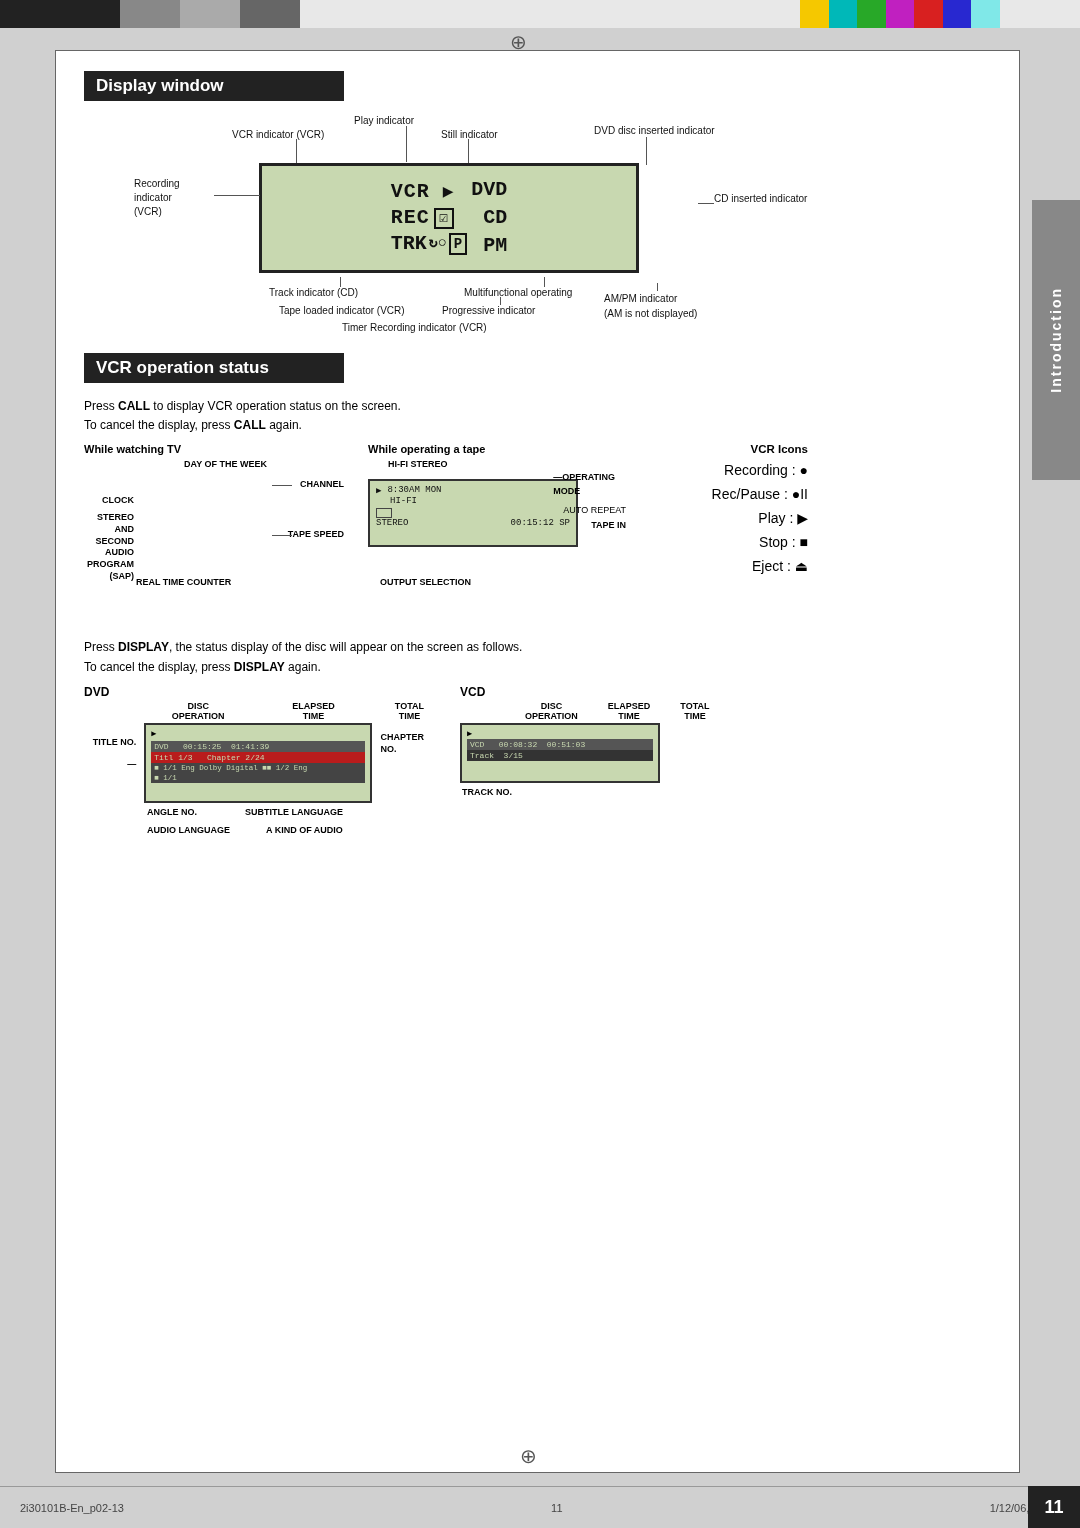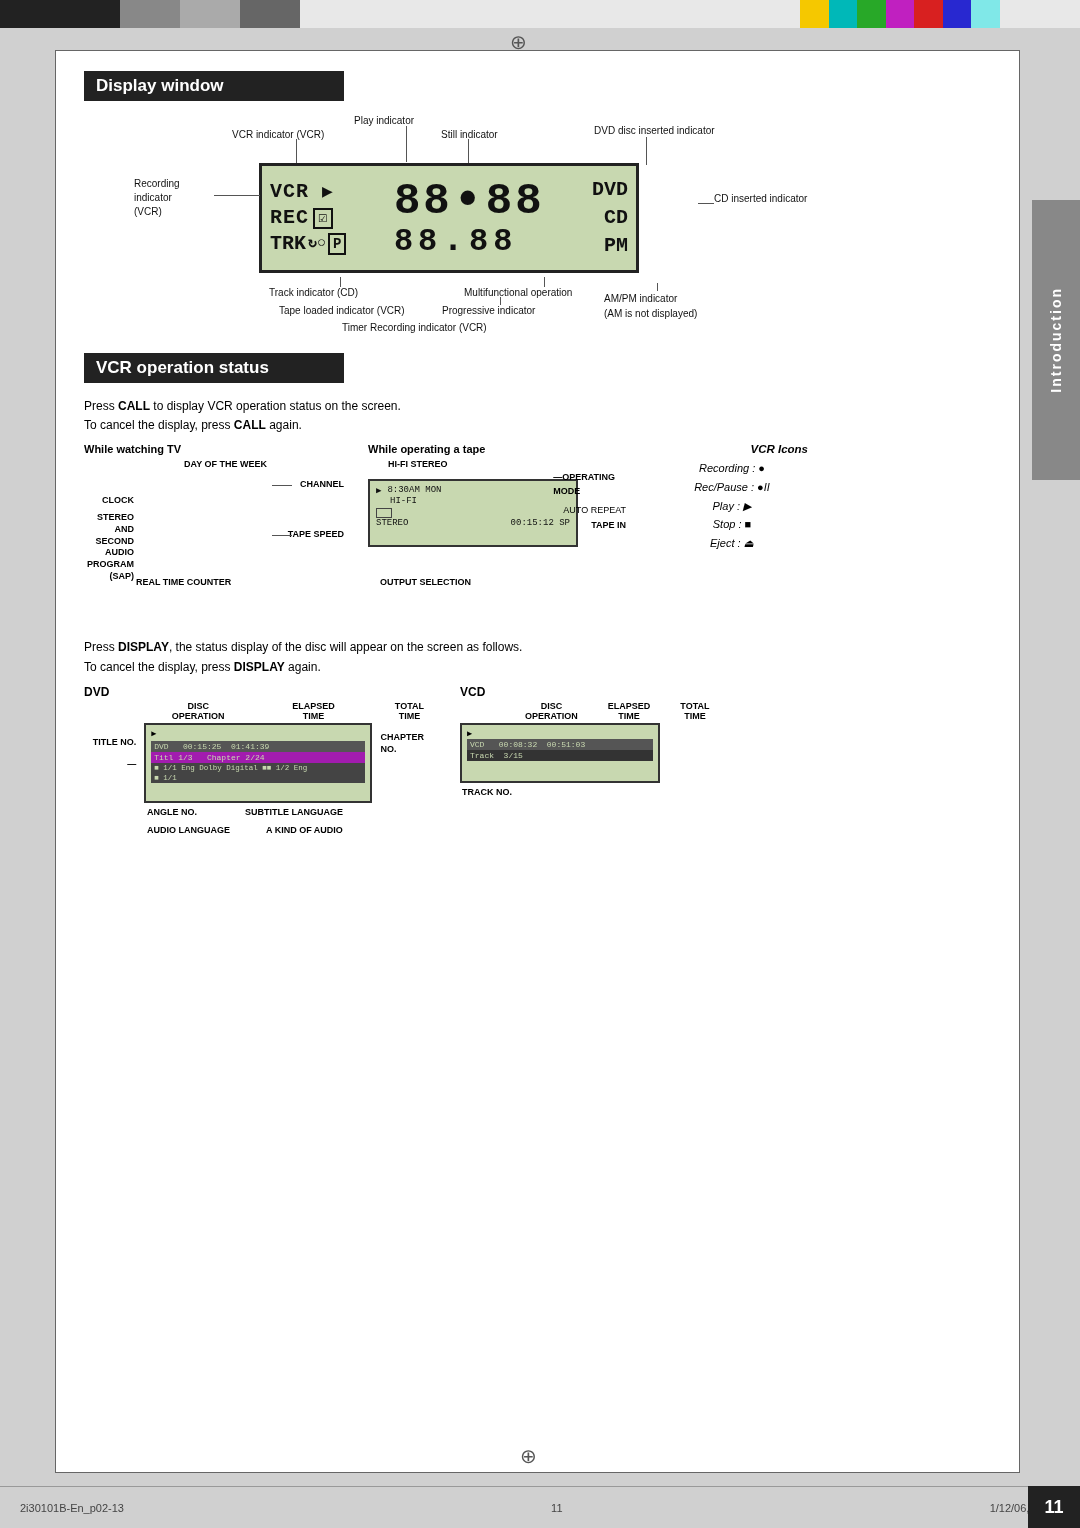--- a/index.html
+++ b/index.html
@@ -176,33 +176,32 @@
       font-family: 'Courier New', monospace;
       font-size: 10px;
       padding: 4px 6px;
       position: relative;
       margin-top: 8px;
     }
 
     .vcr-icons-panel {
       flex: 0 0 160px;
       padding: 0 4px;
-      font-style: italic;
     }
 
     .vcr-icons-title {
       font-weight: bold;
       font-size: 11.5px;
       margin-bottom: 4px;
       text-align: right;
     }
 
     .vcr-icon-row {
-      font-size: 11px;
-      text-align: center;
+      font-size: 14px;
+      text-align: right;
       line-height: 1.7;
     }
 
     
     .disc-section {
       margin-bottom: 10px;
     }
 
     .disc-press-text {
       font-size: 12px;
@@ -332,42 +331,39 @@
       <div style="position:absolute; left:562px; top:22px; width:1px; height:28px; background:#555;"></div>
 
       <div class="lcd-display" style="position:absolute; left:175px; top:48px;">
 
         <div class="lcd-left">
           <div style="font-size:20px; font-weight:900; letter-spacing:1px;">VCR <span style="font-size:18px;">▶</span></div>
           <div style="font-size:20px; font-weight:900; letter-spacing:1px; display:flex; align-items:center; gap:4px;">REC <span style="font-size:15px; border:2px solid #111; padding:1px 3px; display:inline-block; line-height:1;">☑</span></div>
           <div style="font-size:20px; font-weight:900; letter-spacing:0px; display:flex; align-items:center; gap:2px;">TRK <span style="font-size:15px;">↻○</span> <span style="font-size:14px; border:2px solid #111; padding:0 3px;">P</span></div>
         </div>
 
-        <div class="lcd-center">
-          <div style="font-family:'Courier New',monospace; font-size:44px; font-weight:bold; color:#111; letter-spacing:3px;">88<span style="font-size:50px; vertical-align:middle; line-height:0;">•</span>88<br style="line-height:0.5;"><span style="font-size:32px; display:block; letter-spacing:5px; margin-top:-6px;">88<span style="font-size:36px;">.</span>88</span></div>
-        </div>
 
         <div class="lcd-right">
           <div style="font-size:20px; font-weight:900;">DVD</div>
           <div style="font-size:20px; font-weight:900;">CD</div>
           <div style="font-size:20px; font-weight:900;">PM</div>
         </div>
       </div>
 
       <div class="indicator-label" style="left:50px; top:62px; line-height:1.4;">Recording<br>indicator<br>(VCR)</div>
       <div style="position:absolute; left:130px; top:80px; width:46px; height:1px; background:#555;"></div>
 
       <div class="indicator-label" style="left:630px; top:76px; line-height:1.5;">CD inserted
 indicator</div>
       <div style="position:absolute; left:614px; top:88px; width:16px; height:1px; background:#555;"></div>
 
       <div class="indicator-label" style="left:185px; top:172px;">Track indicator (CD)</div>
       <div style="position:absolute; left:256px; top:162px; width:1px; height:10px; background:#555;"></div>
 
-      <div class="indicator-label" style="left:380px; top:172px;">Multifunctional operation</div>
+      <div class="indicator-label" style="left:380px; top:172px;">Multifunctional operating</div>
       <div style="position:absolute; left:460px; top:162px; width:1px; height:10px; background:#555;"></div>
 
       <div class="indicator-label" style="left:195px; top:190px;">Tape loaded indicator (VCR)</div>
 
       <div class="indicator-label" style="left:358px; top:190px;">Progressive indicator</div>
       <div style="position:absolute; left:416px; top:182px; width:1px; height:8px; background:#555;"></div>
 
       <div class="indicator-label" style="left:520px; top:176px; line-height:1.5;">AM/PM indicator<br>(AM is not displayed)</div>
       <div style="position:absolute; left:573px; top:168px; width:1px; height:8px; background:#555;"></div>
 
@@ -468,21 +464,21 @@
 
         <div style="position:relative; display:flex; align-items:flex-start; gap:8px;">
 
           <div style="font-size:9px; font-weight:bold; line-height:2.5; width:55px; text-align:right; margin-top:8px;">TITLE NO. —</div>
 
           <div class="disc-screen">
             <div style="font-size:8.5px; display:flex; justify-content:space-between;">
               <span style="font-weight:bold;">▶</span>
             </div>
             <div style="font-size:8px; background:#555; color:#c8d8b0; padding:1px 3px; margin-top:2px;">DVD &nbsp; 00:15:25 &nbsp;01:41:39</div>
-            <div style="font-size:8px; background:#a21caf; color:#c8d8b0; padding:1px 3px;">Titl 1/3 &nbsp;&nbsp;Chapter 2/24</div>
+            <div style="font-size:8px; background:#b91c1c; color:#c8d8b0; padding:1px 3px;">Titl 1/3 &nbsp;&nbsp;Chapter 2/24</div>
             <div style="font-size:7.5px; background:#444; color:#c8d8b0; padding:1px 3px;">■ 1/1 Eng Dolby Digital ■■ 1/2 Eng</div>
             <div style="font-size:7.5px; background:#444; color:#c8d8b0; padding:1px 3px;">■ 1/1</div>
           </div>
 
           <div style="font-size:9px; font-weight:bold; text-align:left; margin-top:8px; line-height:1.4;">CHAPTER<br>NO.</div>
         </div>
 
         <div style="display:flex; margin-left:63px; margin-top:4px; gap:20px; font-size:9px; font-weight:bold;">
           <span>ANGLE NO.</span>
           <span style="margin-left:28px;">SUBTITLE LANGUAGE</span>

